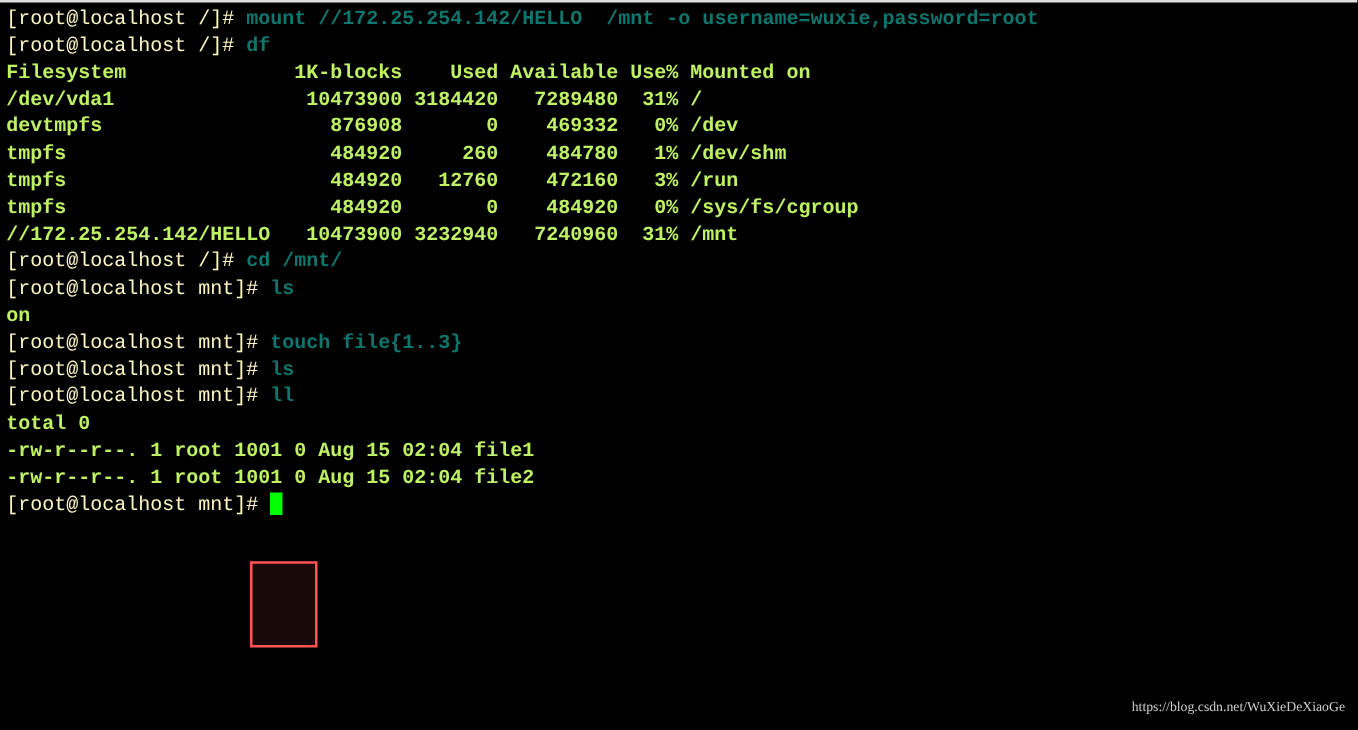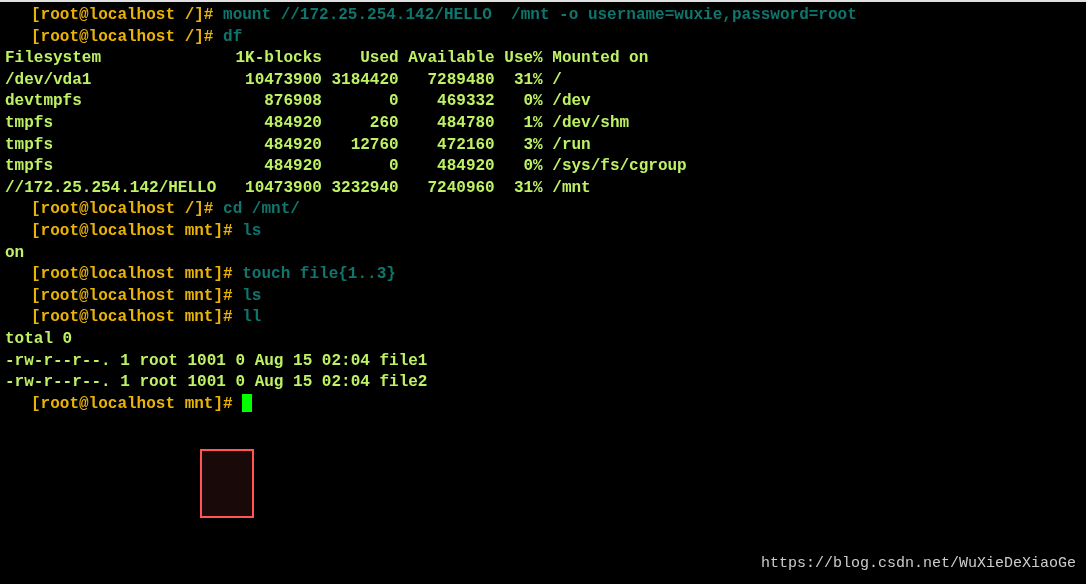--- a/index.html
+++ b/index.html
@@ -13,23 +13,22 @@
       width: 1086px;
       height: 584px;
       box-sizing: border-box;
       position: relative;
       overflow: hidden;
     }
     .line {
       white-space: pre;
     }
     .prompt {
-      color: #eab308;
-      font-weight: bold;
-      margin-left: 26px;
+      color: #fef9c3;
+      font-weight: normal;
     }
     .command {
       color: #0f766e;
       font-weight: bold;
     }
     .output {
       color: #bef264;
       font-weight: bold;
     }
     .cursor {
@@ -43,22 +42,22 @@
       position: absolute;
       border: 2px solid #ff5555;
       background-color: rgba(255, 85, 85, 0.1);
       pointer-events: none;
     }
     .watermark {
       position: absolute;
       bottom: 10px;
       right: 10px;
       color: #cccccc;
-      font-size: 15px;
-      font-family: Liberation Mono, monospace;
+      font-size: 11px;
+      font-family: Liberation Serif, serif;
     }
     .topbar {
       position: absolute;
       top: 0;
       left: 0;
       width: 100%;
       height: 2px;
       background-color: #e0e0e0;
     }
   </style>

